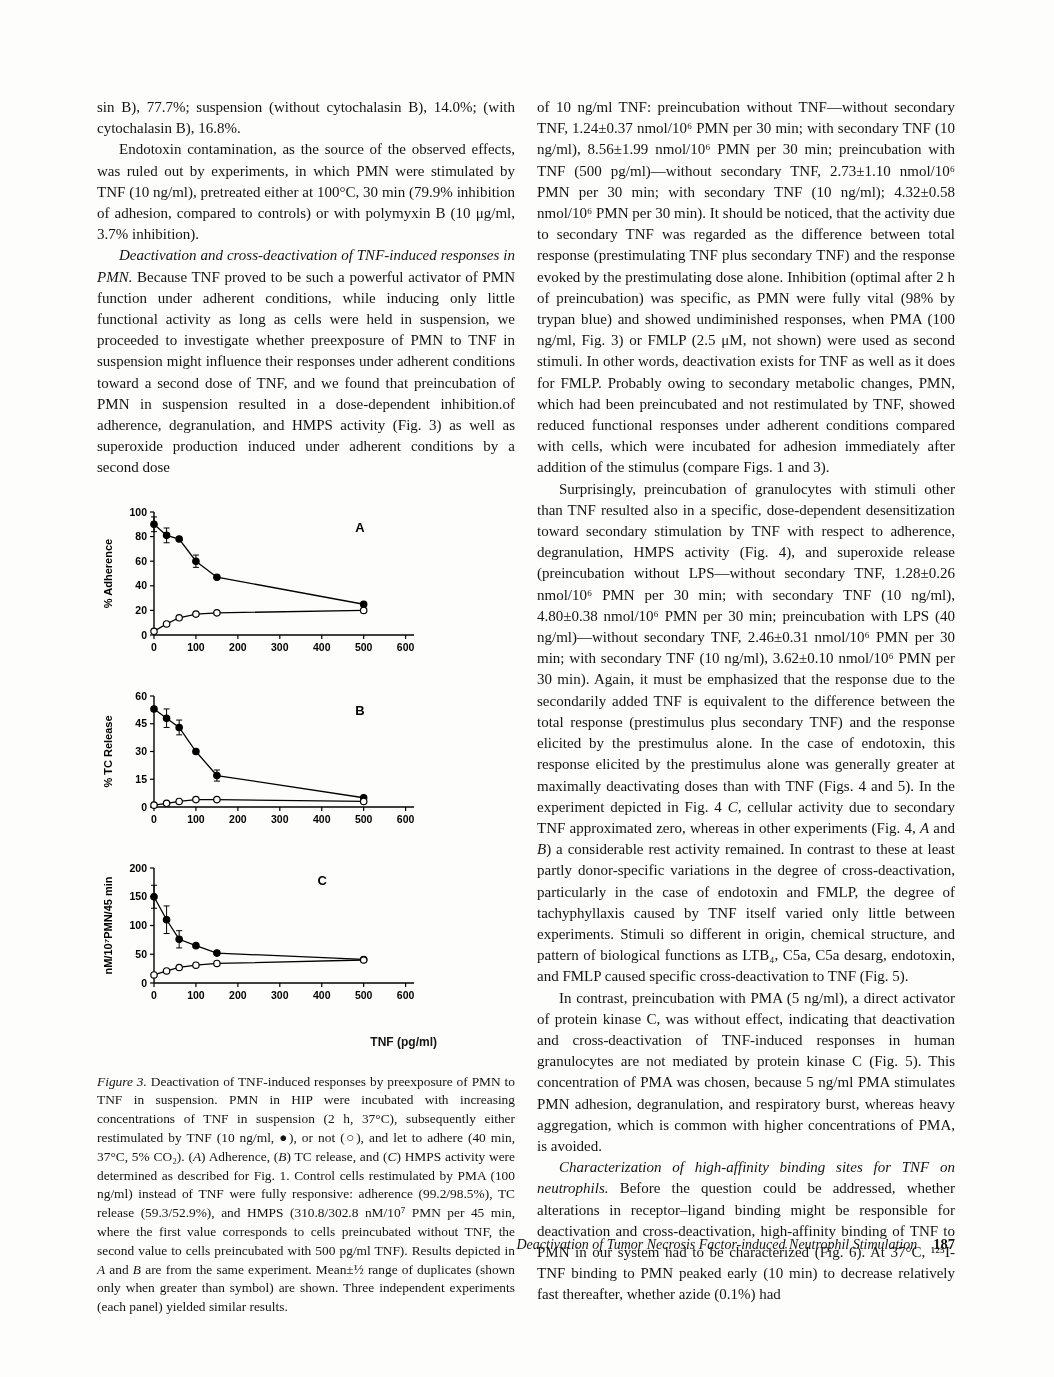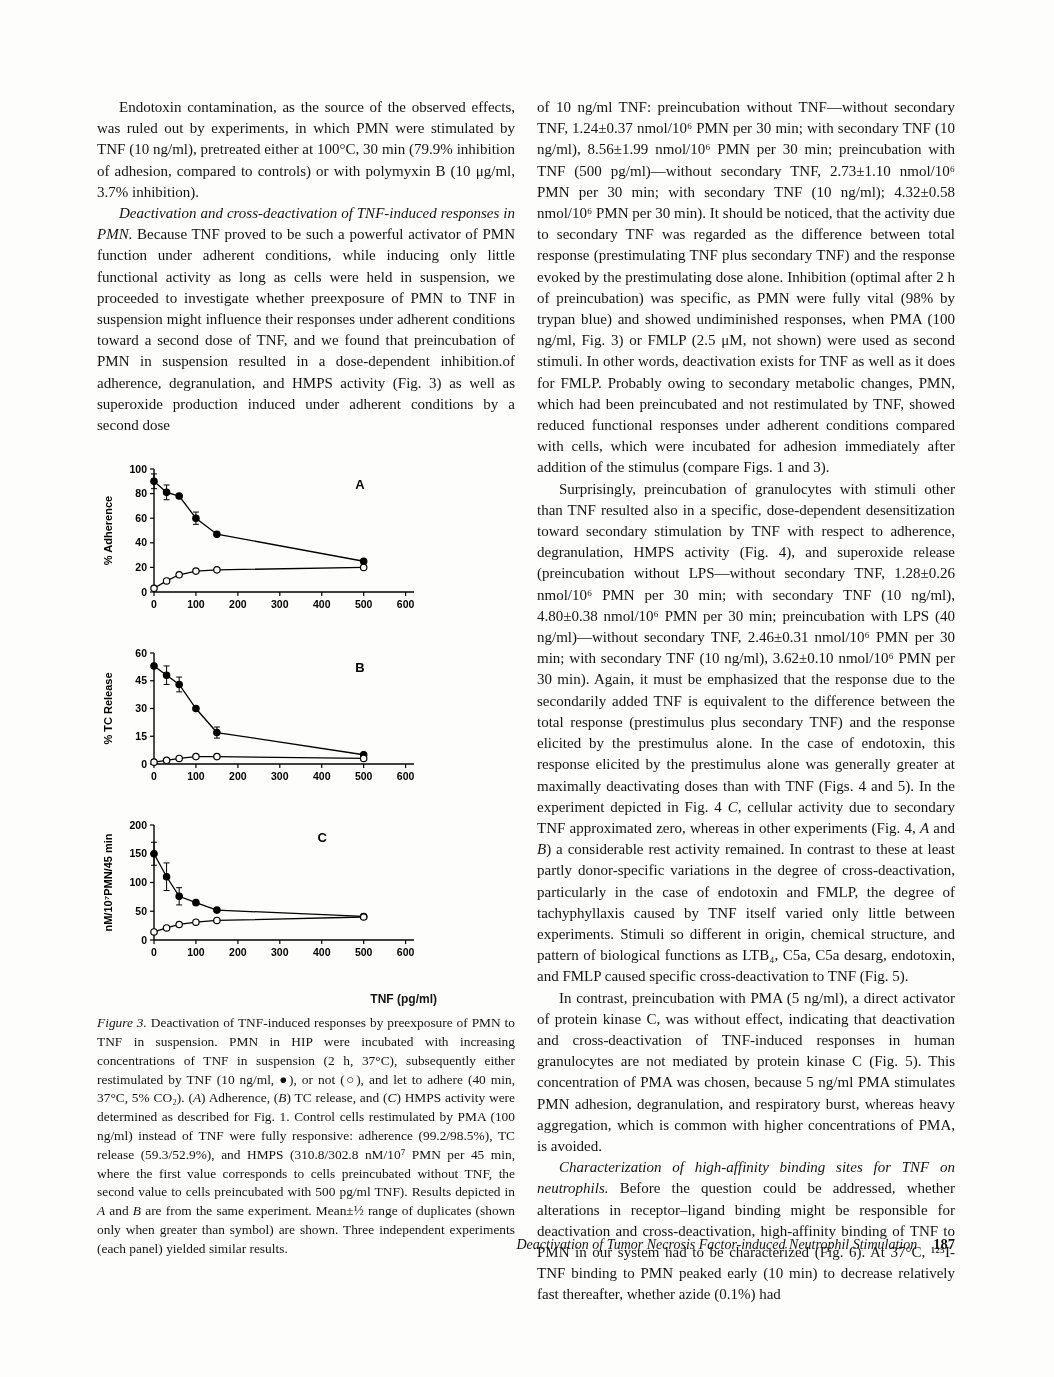--- a/index.html
+++ b/index.html
@@ -11,32 +11,33 @@
   p.body-p { font-size:15px; line-height:21.2px; text-align:justify; }
   p.body-p.indent { text-indent:22px; }
   .ital { font-style:italic; }
   figure { margin-top:24px; }
   .charts { padding-left:2px; }
   .chart-row { margin-bottom:20px; }
   .tick { font:bold 10.5px "Liberation Sans", sans-serif; fill:#000; }
   .panel-label { font:bold 13px "Liberation Sans", sans-serif; fill:#000; }
   .axis-label { font:bold 11px "Liberation Sans", sans-serif; fill:#000; }
   .xlabel { width:340px; padding-left:32px; text-align:right; font:bold 12px "Liberation Sans", sans-serif; margin-top:2px; }
-  figcaption { margin-top:8px; font-size:13.4px; line-height:18.8px; text-align:justify; }
+  figcaption { margin-top:24px; font-size:13.4px; line-height:18.8px; text-align:justify; }
   .footer { position:absolute; top:1236px; right:99px; font-size:14px; }
   .footer-title { font-style:italic; }
   .footer-page { font-weight:bold; margin-left:16px; font-size:14.5px; }
 </style>
 </head>
 <body>
 
 <div class="page">
   <div class="columns">
     <div class="col">
       <div id="left-text">
+          <p class="body-p"><span>sin B), 77.7%; suspension (without cytochalasin B), 14.0%; (with cytochalasin B), 16.8%.</span></p>
           <p class="body-p indent"><span>Endotoxin contamination, as the source of the observed effects, was ruled out by experiments, in which PMN were stimulated by TNF (10 ng/ml), pretreated either at 100°C, 30 min (79.9% inhibition of adhesion, compared to controls) or with polymyxin B (10 μg/ml, 3.7% inhibition).</span></p>
           <p class="body-p indent"><span class="ital">Deactivation and cross-deactivation of TNF-induced responses in PMN.</span><span> Because TNF proved to be such a powerful activator of PMN function under adherent conditions, while inducing only little functional activity as long as cells were held in suspension, we proceeded to investigate whether preexposure of PMN to TNF in suspension might influence their responses under adherent conditions toward a second dose of TNF, and we found that preincubation of PMN in suspension resulted in a dose-dependent inhibition.of adherence, degranulation, and HMPS activity (Fig. 3) as well as superoxide production induced under adherent conditions by a second dose</span></p>
         </div>
       <figure>
         <div class="charts" id="charts">
             <div class="chart-row"><svg width="340" height="160">
                 <line x1="55" y1="9" x2="55" y2="132" stroke="#000" stroke-width="1.4"></line>
                 <line x1="55" y1="132" x2="315" y2="132" stroke="#000" stroke-width="1.4"></line>
                 <line x1="51" y1="132" x2="55" y2="132" stroke="#000" stroke-width="1.2"></line>
                 <text x="48" y="135.5" text-anchor="end" class="tick">0</text>

